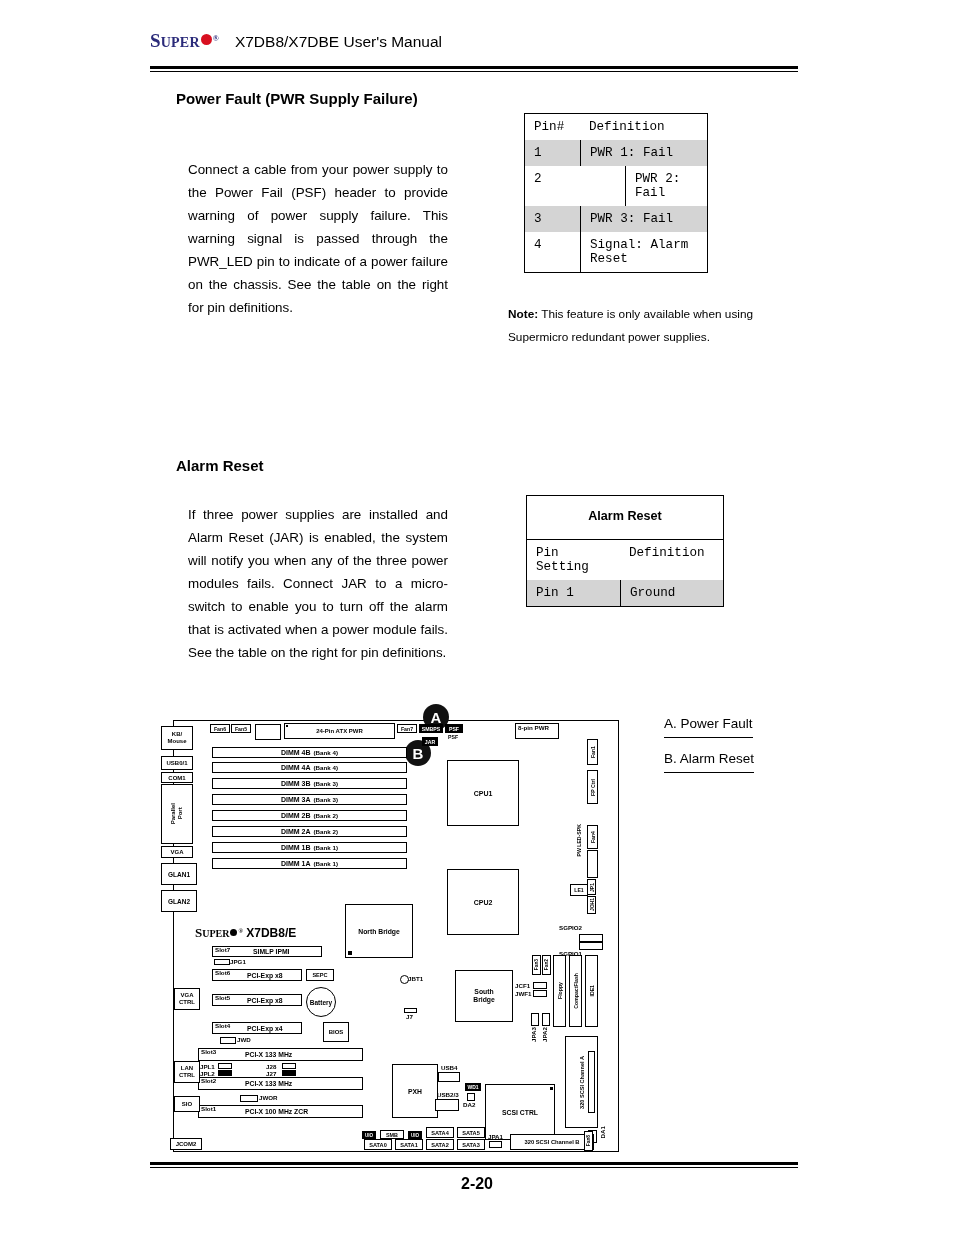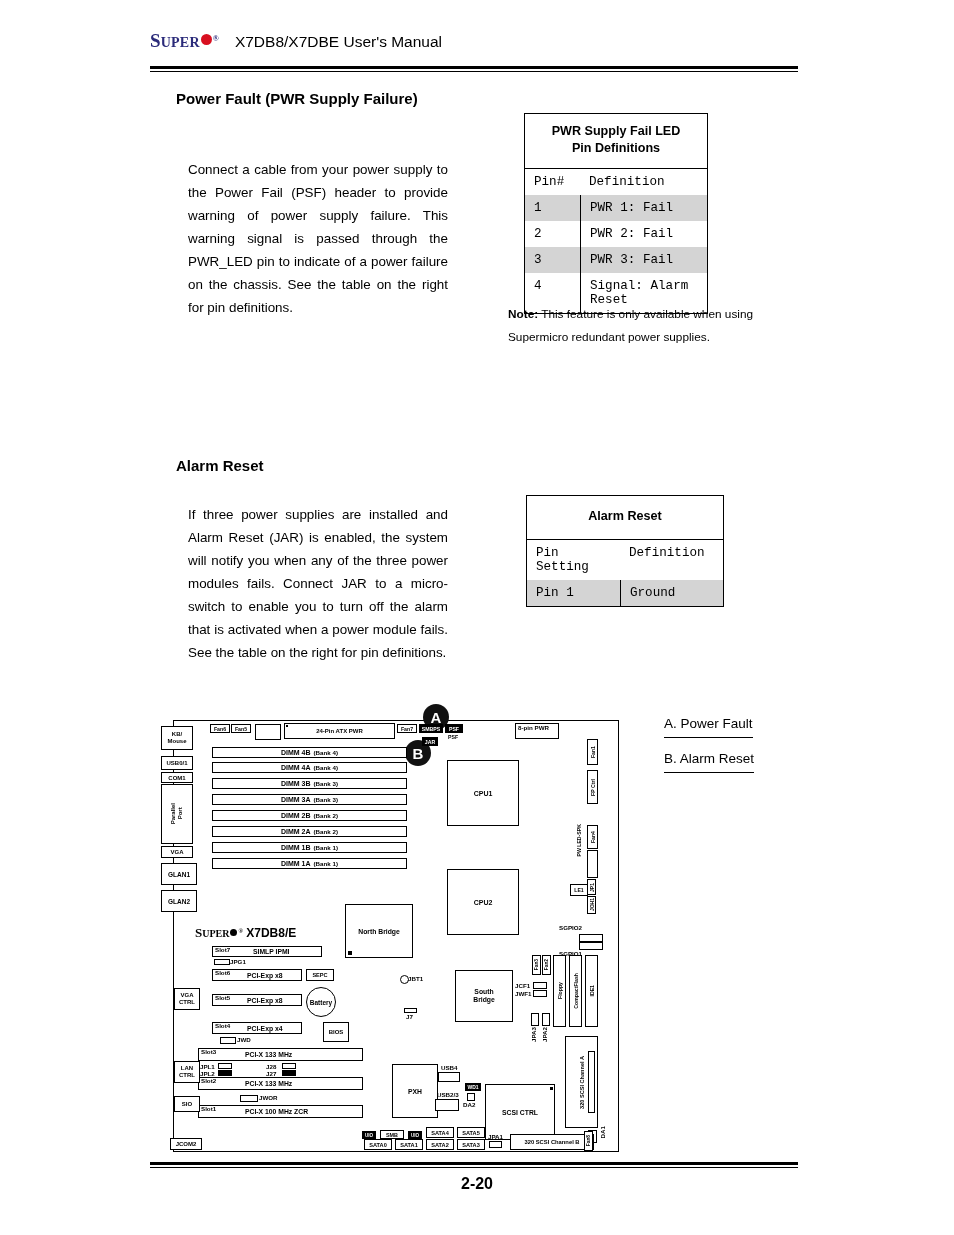--- a/index.html
+++ b/index.html
@@ -98,35 +98,31 @@
   <div class="r1"></div>
     <div class="r2"></div>
 </div>
 
 <h2 class="sec body-col" style="top:88px;width:262px;">Power Fault (PWR Supply Failure)</h2>
 <div class="body-col" style="top:146px;">
   <p>Connect a cable from your power supply to the Power Fail (PSF) header to provide warning of power supply failure.  This warning signal is passed through the PWR_LED pin to indicate of a power failure on the chassis.  See the table on the right for pin definitions.</p>
 </div>
 
 <div class="tbl" style="left:524px;top:113px;width:182px;">
-  <div class="tcap">
-    <div>PWR Supply Fail LED</div>
-    <div>Pin Definitions</div>
-  </div>
   <div class="trow thead">
     <div class="tc1" style="width:38px;">Pin#</div>
     <div class="tc2" style="flex:1;">Definition</div>
   </div>
   <div class="trow sh">
     <div class="tc1" style="width:38px;">1</div>
     <div class="tc2" style="flex:1;">PWR 1: Fail</div>
   </div>
   <div class="trow">
     <div class="tc1" style="width:38px;">2</div>
-    <div class="tc2" style="flex:1;">PWR 2: Fail</div>
+    <div class="tc2" style="flex:1;margin-left:45px;">PWR 2: Fail</div>
   </div>
   <div class="trow sh">
     <div class="tc1" style="width:38px;">3</div>
     <div class="tc2" style="flex:1;">PWR 3: Fail</div>
   </div>
   <div class="trow">
     <div class="tc1" style="width:38px;">4</div>
     <div class="tc2" style="flex:1;">Signal: Alarm Reset</div>
   </div>
 </div>

